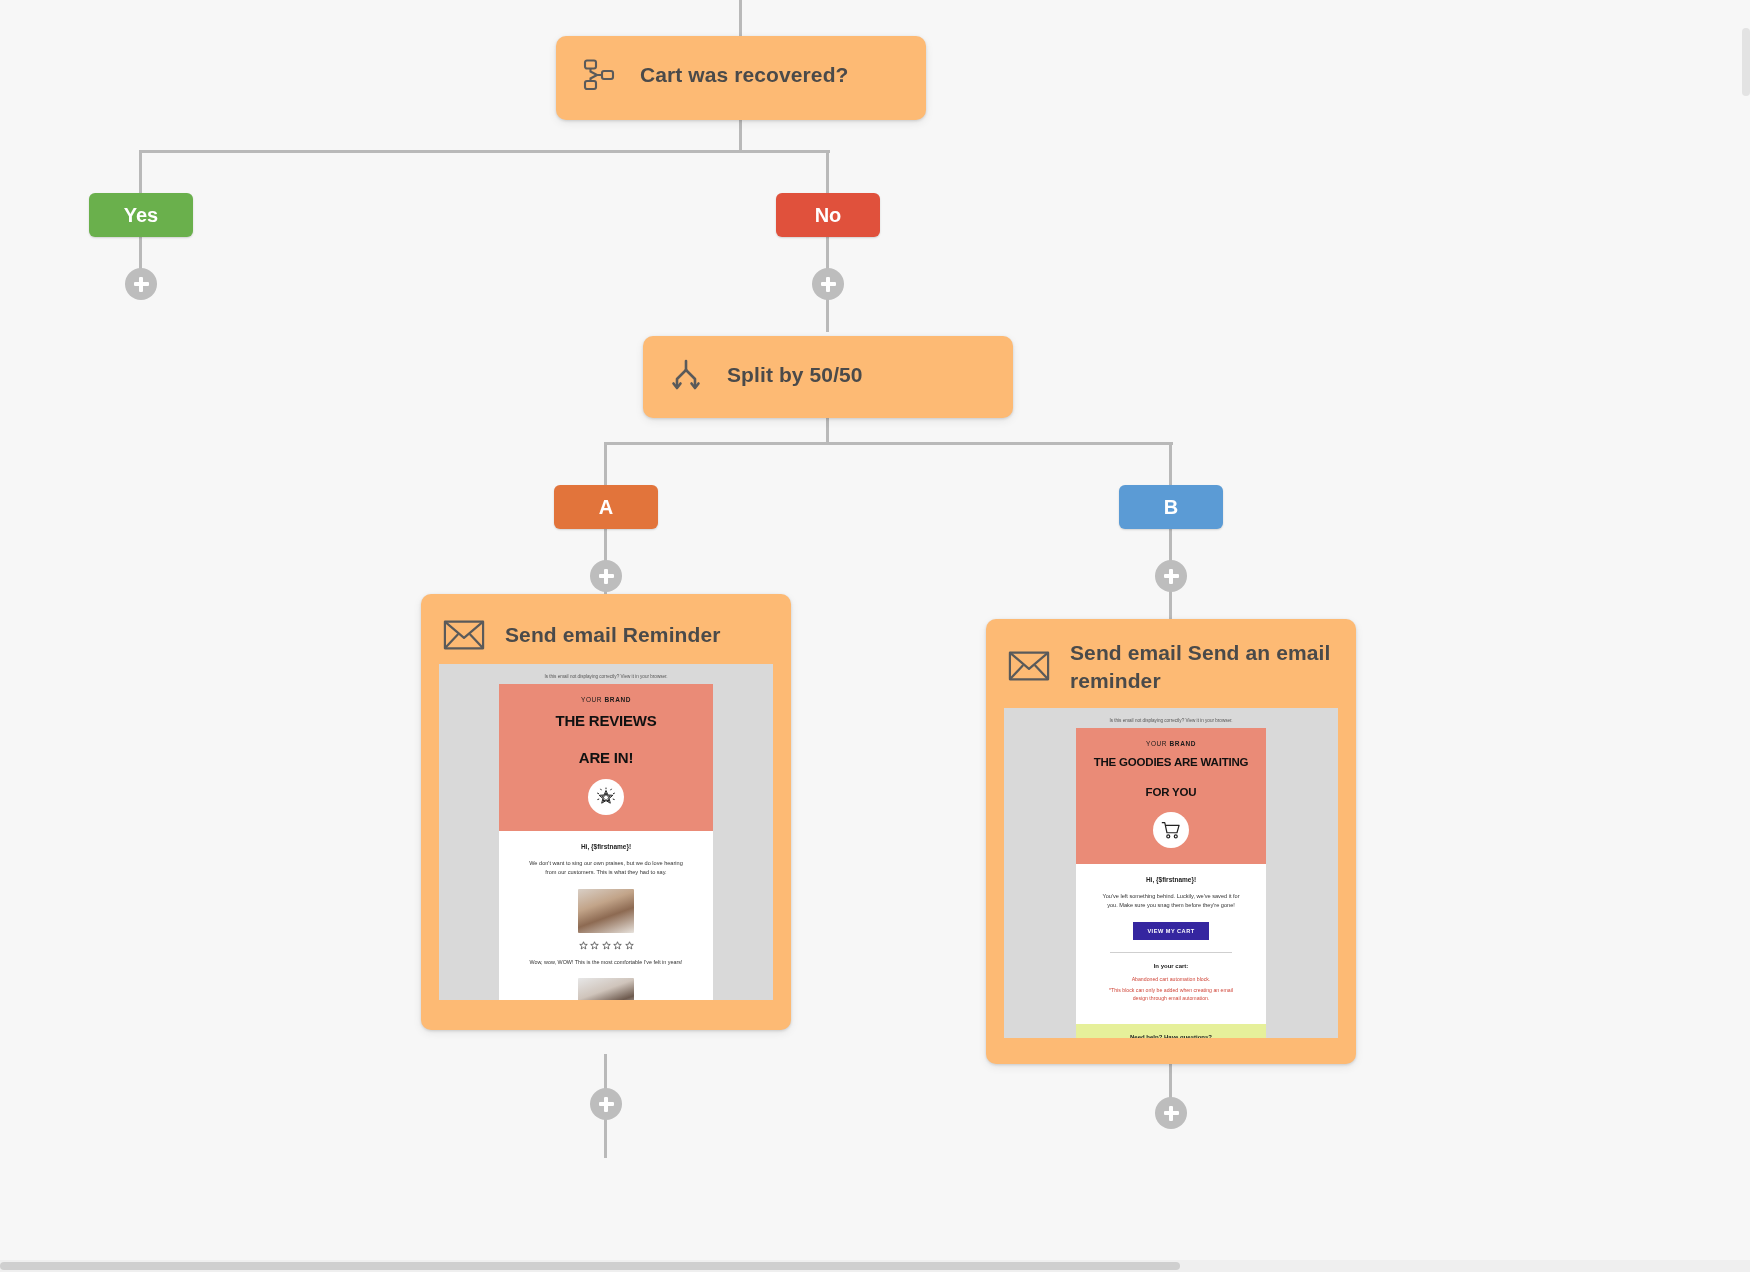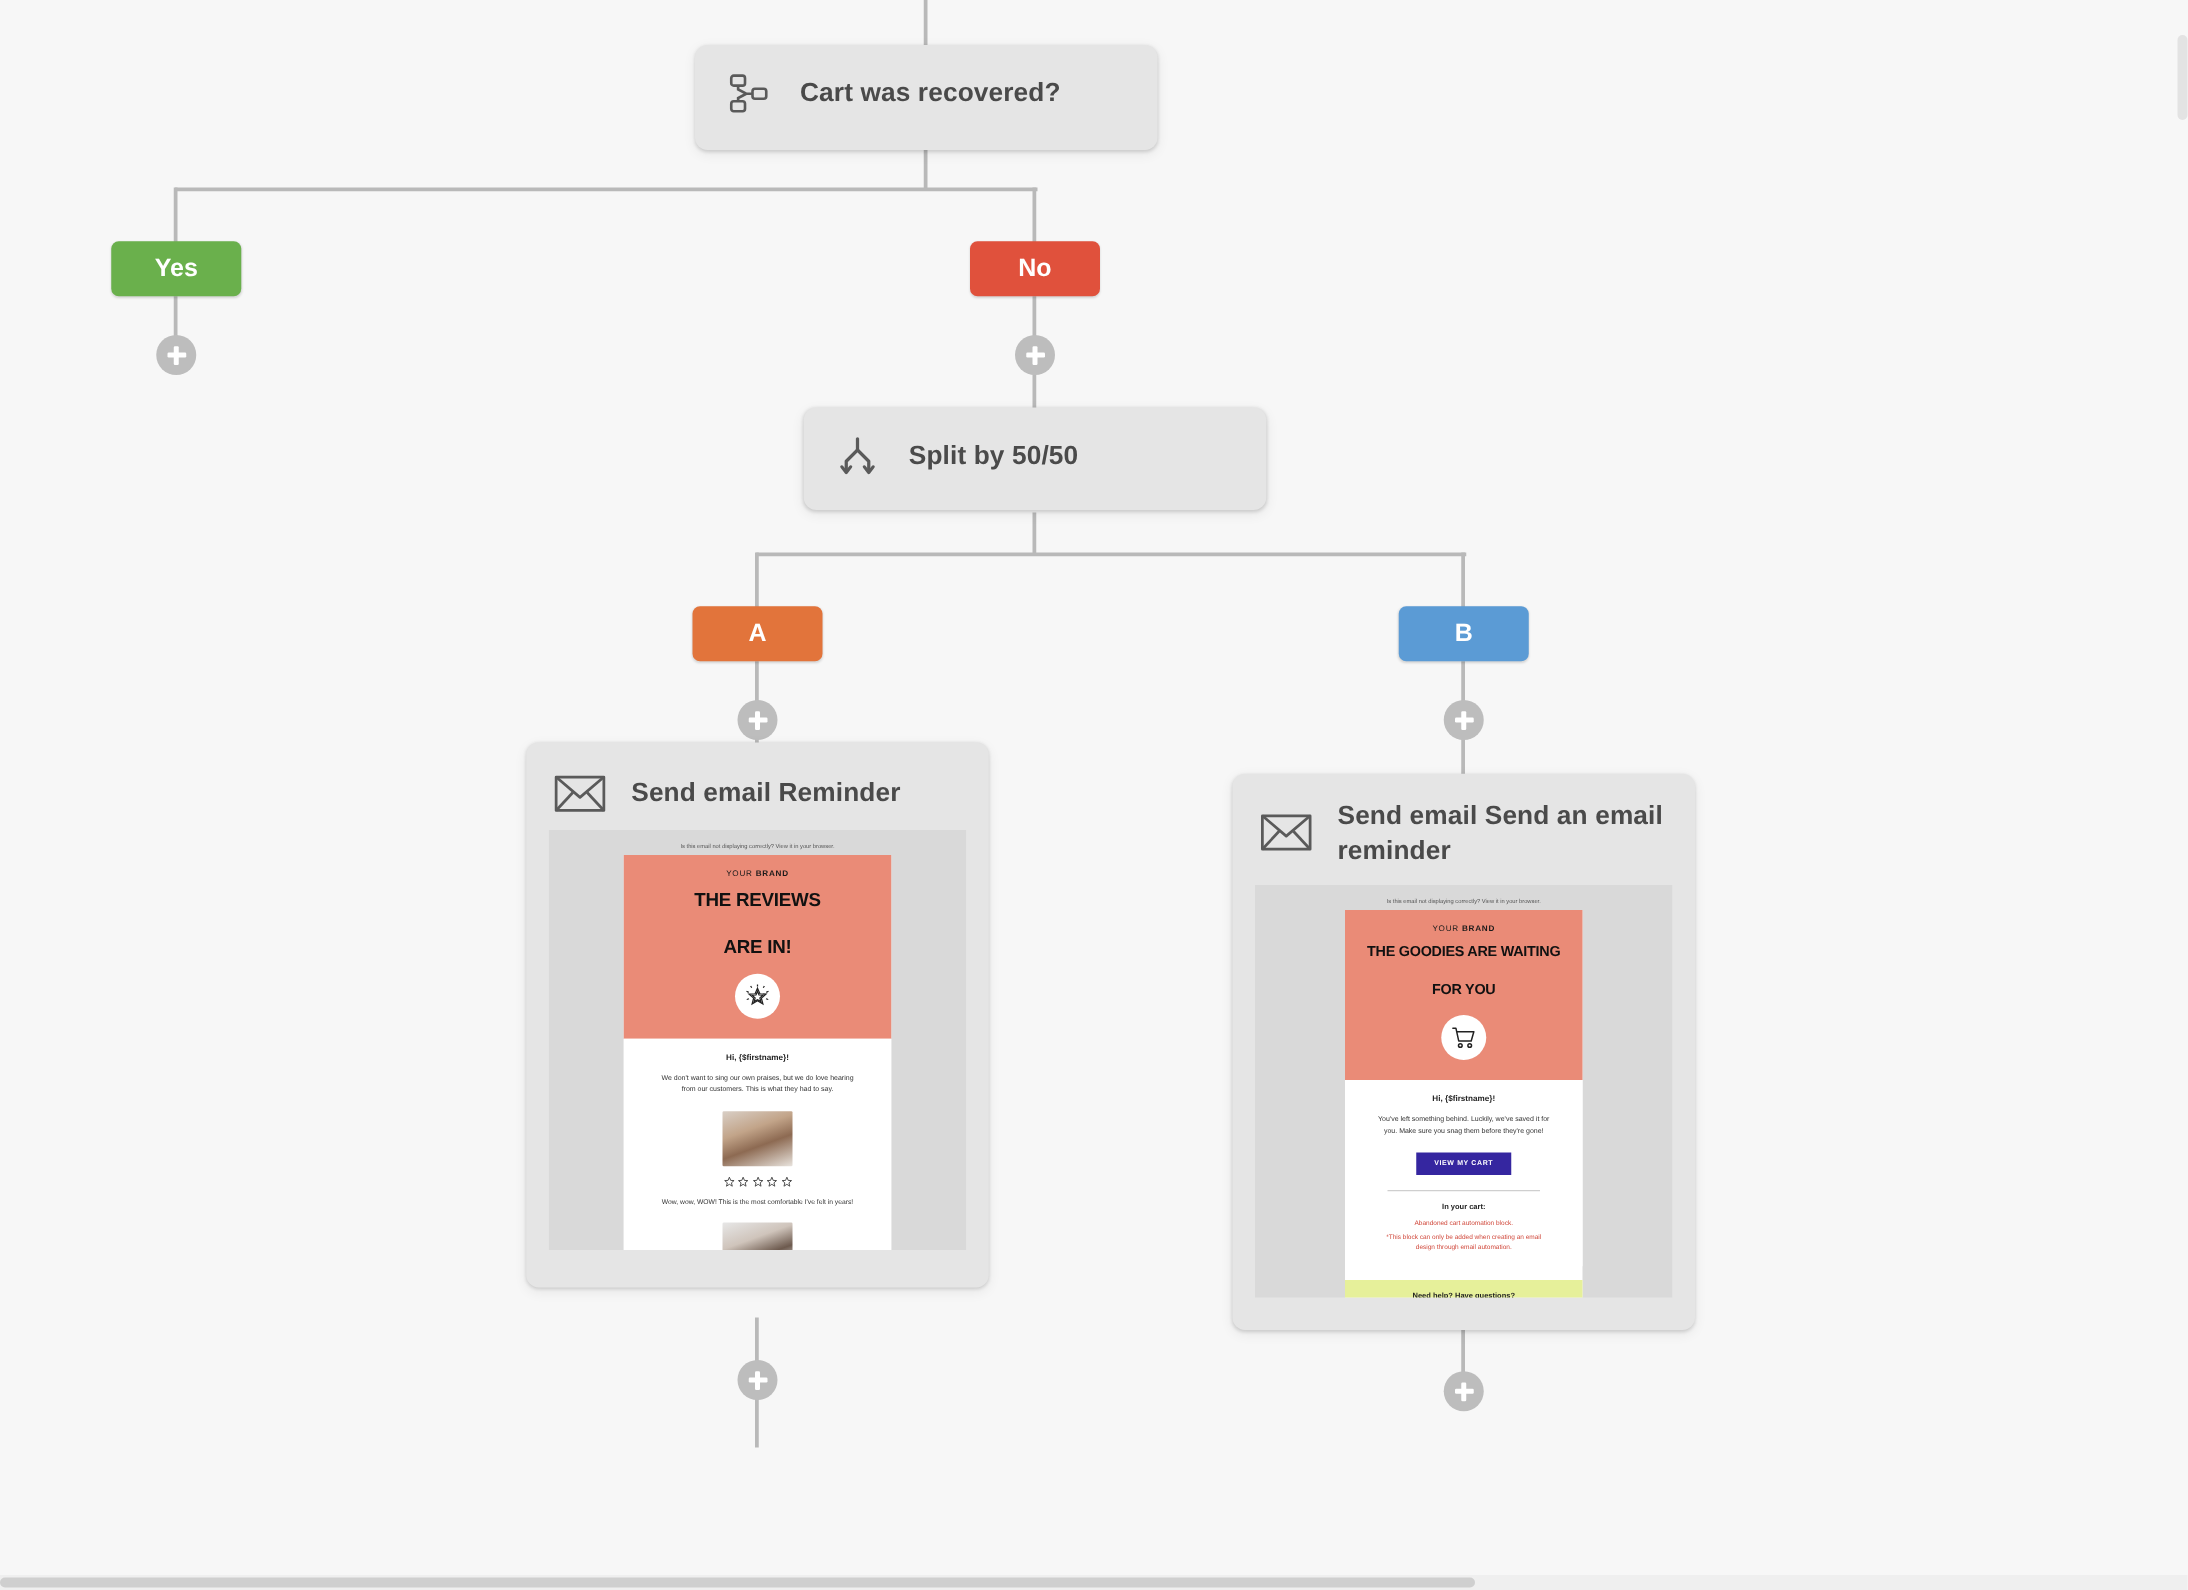--- a/index.html
+++ b/index.html
@@ -13,21 +13,21 @@
   .canvas{position:absolute;inset:0;}
 
   
   .line{position:absolute;background:#b9b9b9;}
   .vline{width:3px;}
   .hline{height:3px;}
 
   
   .node{
     position:absolute;
-    background:#e5e5e5;
+    background:#fdba74;
     border-radius:10px;
     box-shadow:0 1px 3px rgba(0,0,0,.14),0 3px 10px rgba(0,0,0,.07);
     box-sizing:border-box;
   }
   .node-head{
     display:flex;align-items:center;
     padding:18px 22px;
     gap:20px;
   }
   .node-title{
@@ -186,21 +186,21 @@
     <span>Yes</span>
   </div>
   <div class="pill" style="left:776px;top:193px;width:104px;height:44px;background:#e0513c;">
     <span>No</span>
   </div>
 
   <div class="plus" style="left:125px;top:268px;"></div>
 
   <div class="plus" style="left:812px;top:268px;"></div>
 
-  <div class="node" style="left:643px;top:326px;width:370px;height:82px;">
+  <div class="node" style="left:643px;top:336px;width:370px;height:82px;">
     <div class="node-head">
       <span class="node-icon">
         <svg width="36" height="36" viewBox="0 0 36 36" fill="none" stroke="#5a5a5a" stroke-width="2.6" stroke-linecap="round" stroke-linejoin="round">
           <path d="M18 4 L18 13"></path>
           <path d="M18 13 L9 22 L9 30"></path>
           <path d="M18 13 L27 22 L27 30"></path>
           <path d="M5.5 26.5 L9 31 L12.5 26.5"></path>
           <path d="M23.5 26.5 L27 31 L30.5 26.5"></path>
         </svg>
       </span>

